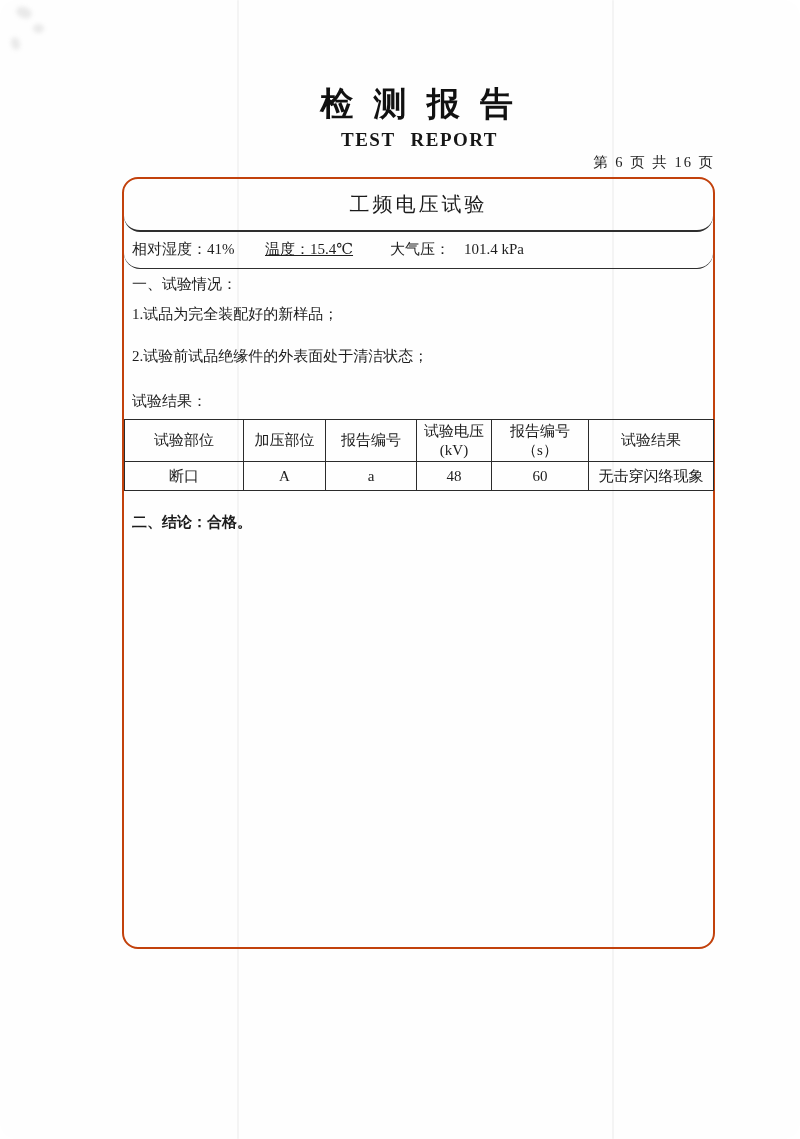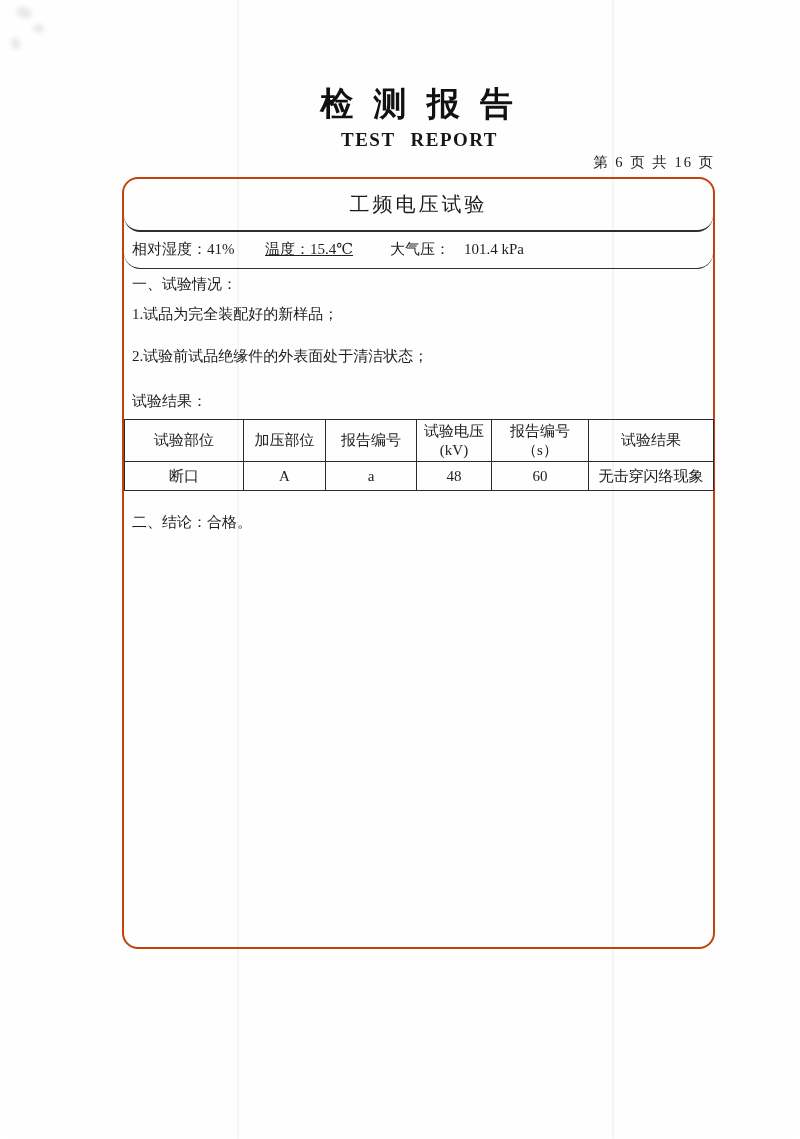--- a/index.html
+++ b/index.html
@@ -64,21 +64,21 @@
   .cond-item.c2 { left: 141px; text-decoration: underline; }
   .cond-item.c3 { left: 266px; }
   .cond-item.c3 .cval { margin-left: 14px; }
 
   .para { position: absolute; left: 8px; right: 8px; font-size: 15px; white-space: nowrap; color: #1c1c1c; }
   .p-heading    { top: 96px; }
   .p-note0      { top: 126px; }
   .p-note1      { top: 168px; }
   .p-note2      { top: 184px; }
   .p-results    { top: 213px; }
-  .p-conclusion { top: 334px; }
+  .p-conclusion { top: 334px; font-weight: bold; }
 
   table.results {
     position: absolute; left: 0; top: 240px; width: 589px;
     border-collapse: collapse; table-layout: fixed;
   }
   table.results th, table.results td {
     border: 1.5px solid #2b2b2b;
     text-align: center; vertical-align: middle;
     font-size: 15px; font-weight: 400; color: #1c1c1c;
     padding: 0; overflow: hidden;

